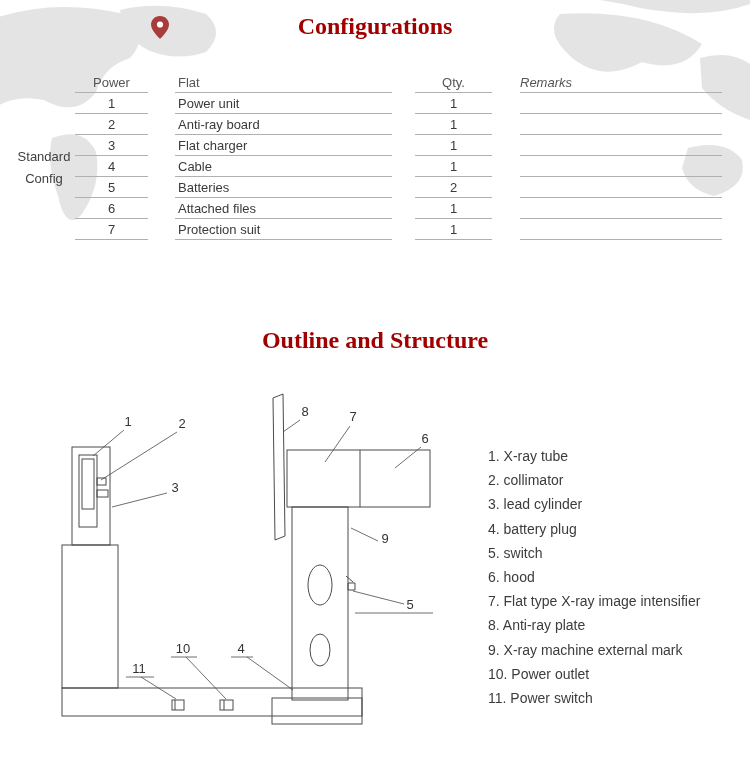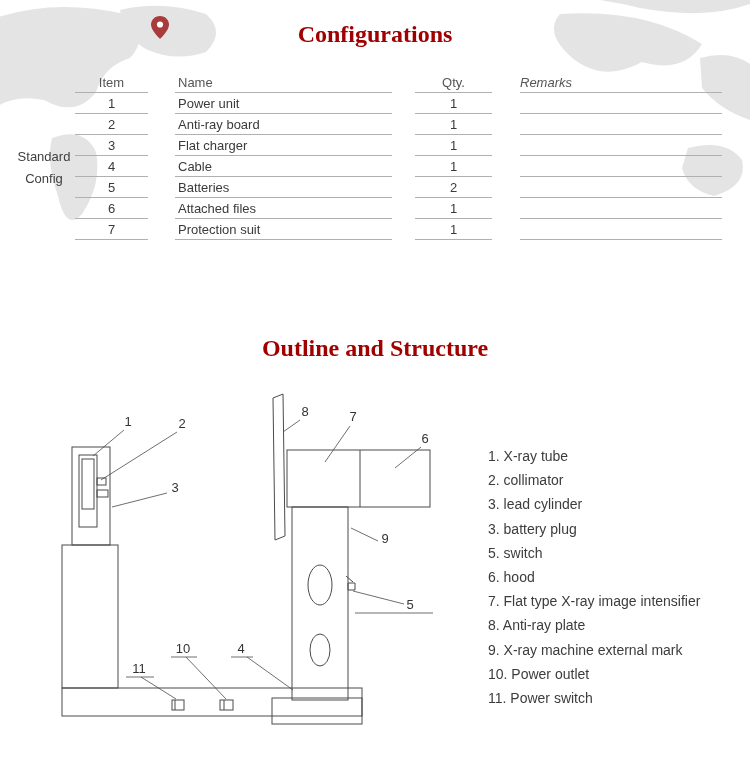--- a/index.html
+++ b/index.html
@@ -14,21 +14,20 @@
   .map-bg { position: absolute; top: 0; left: 0; z-index: 0; }
   .section-title {
     position: absolute;
     width: 100%;
     text-align: center;
     font-family: "Liberation Serif", serif;
     font-weight: bold;
     font-size: 24px;
     color: #a00000;
     z-index: 2;
-    margin-top: 8px;
   }
   #title-config { top: 13px; }
   #title-outline { top: 327px; }
 
   .config-table { position: absolute; left: 75px; top: 72px; z-index: 2; }
   .t-row { display: flex; height: 21px; }
   .cell {
     border-bottom: 1px solid #b0b0b0;
     font-size: 13px;
     color: #3a3a3a;
@@ -97,22 +96,22 @@
 <div class="section-title" id="title-config">Configurations</div>
 <div class="section-title" id="title-outline">Outline and Structure</div>
 
 <div class="group-label">
   <div>Standard</div>
   <div>Config</div>
 </div>
 
 <div class="config-table">
   <div class="t-row t-head">
-    <div class="cell c-item">Item</div>
-    <div class="cell c-name">Name</div>
+    <div class="cell c-item">Power</div>
+    <div class="cell c-name">Flat</div>
     <div class="cell c-qty">Qty.</div>
     <div class="cell c-remarks">Remarks</div>
   </div>
   <div class="t-row">
     <div class="cell c-item">1</div>
     <div class="cell c-name">Power unit</div>
     <div class="cell c-qty">1</div>
     <div class="cell c-remarks"></div>
   </div>
   <div class="t-row">
@@ -214,21 +213,21 @@
     <text class="callout" x="330" y="155" text-anchor="middle">9</text>
     <text class="callout" x="128" y="265" text-anchor="middle">10</text>
     <text class="callout" x="84" y="285" text-anchor="middle">11</text>
   </g>
 </svg>
 
 <ul class="legend">
   <li>1. X-ray tube</li>
   <li>2. collimator</li>
   <li>3. lead cylinder</li>
-  <li>3. battery plug</li>
+  <li>4. battery plug</li>
   <li>5. switch</li>
   <li>6. hood</li>
   <li>7. Flat type X-ray image intensifier</li>
   <li>8. Anti-ray plate</li>
   <li>9. X-ray machine external mark</li>
   <li>10. Power outlet</li>
   <li>11. Power switch</li>
 </ul>
 
 </body></html>

